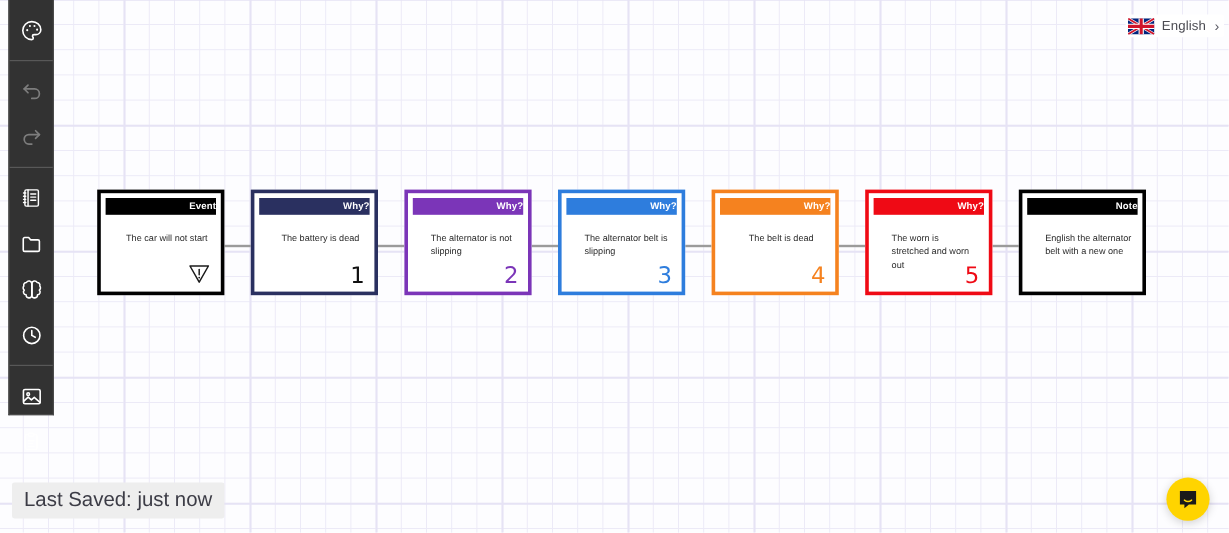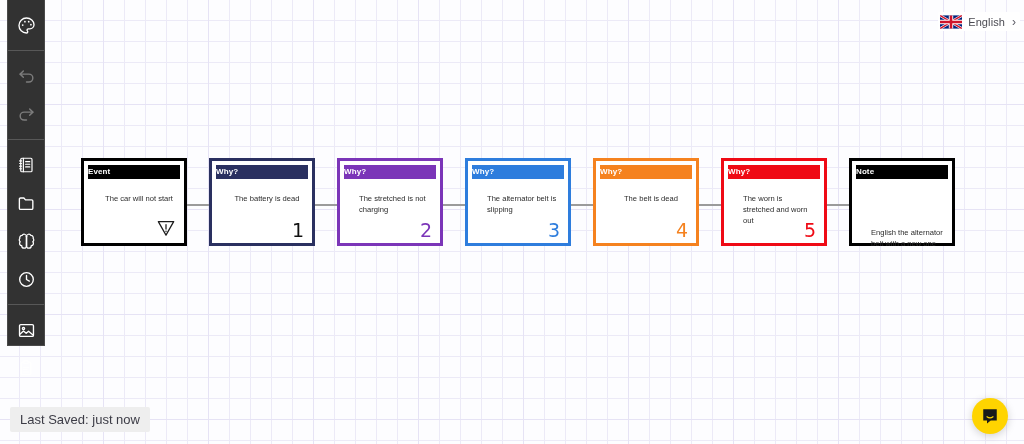--- a/index.html
+++ b/index.html
@@ -114,21 +114,21 @@
     background: #ffffff;
     border: 3px solid #000;
     padding: 4px;
     display: flex;
     flex-direction: column;
     cursor: pointer;
   }
   .card-header {
     height: 14px;
     line-height: 14px;
-    text-align: left;
+    text-align: right;
     color: #ffffff;
     font-size: 8px;
     font-weight: bold;
     letter-spacing: .1px;
     background: #000;
     flex: 0 0 auto;
   }
   .card-body {
     flex: 1 1 auto;
     position: relative;
@@ -159,21 +159,21 @@
     bottom: 1px;
     width: 20px; height: 20px;
   }
 
   
   #last-saved {
     position: absolute;
     left: 10px; bottom: 12px;
     background: #eeeeee;
     color: #3c3c46;
-    font-size: 13px;
+    font-size: 17px;
     padding: 5px 10px;
     border-radius: 2px;
     z-index: 6;
   }
 
   
   #chat-launcher {
     position: absolute;
     right: 16px; bottom: 10px;
     width: 36px; height: 36px;
@@ -213,21 +213,21 @@
       <div class="card" style="left: 209px; border-color: rgb(42, 48, 96);">
         <div class="card-header" style="background: rgb(42, 48, 96); color: rgb(255, 255, 255);">Why?</div>
         <div class="card-body">
           <div class="card-text centered">The battery is dead</div>
           <div class="card-num" style="color: rgb(17, 17, 17);">1</div>
         </div>
       </div>
       <div class="card" style="left: 337px; border-color: rgb(123, 53, 184);">
         <div class="card-header" style="background: rgb(123, 53, 184); color: rgb(255, 255, 255);">Why?</div>
         <div class="card-body">
-          <div class="card-text">The stretched is not charging</div>
+          <div class="card-text">The alternator is not slipping</div>
           <div class="card-num" style="color: rgb(123, 53, 184);">2</div>
         </div>
       </div>
       <div class="card" style="left: 465px; border-color: rgb(46, 125, 221);">
         <div class="card-header" style="background: rgb(46, 125, 221); color: rgb(255, 255, 255);">Why?</div>
         <div class="card-body">
           <div class="card-text">The alternator belt is slipping</div>
           <div class="card-num" style="color: rgb(46, 125, 221);">3</div>
         </div>
       </div>
@@ -238,21 +238,21 @@
           <div class="card-num" style="color: rgb(245, 130, 31);">4</div>
         </div>
       </div>
       <div class="card" style="left: 721px; border-color: rgb(239, 10, 21);">
         <div class="card-header" style="background: rgb(239, 10, 21); color: rgb(255, 255, 255);">Why?</div>
         <div class="card-body">
           <div class="card-text">The worn is stretched and worn out</div>
           <div class="card-num" style="color: rgb(239, 10, 21);">5</div>
         </div>
       </div>
-      <div class="card" style="left: 849px; border-color: rgb(0, 0, 0); gap: 34px;">
+      <div class="card" style="left: 849px; border-color: rgb(0, 0, 0);">
         <div class="card-header" style="background: rgb(0, 0, 0); color: rgb(255, 255, 255);">Note</div>
         <div class="card-body">
           <div class="card-text">English the alternator belt with a new one</div>
         </div>
       </div>
     </div>
 
   <div id="toolbar">
       <div class="tool-group">
         <div class="tool-btn" title="Theme / Palette">

